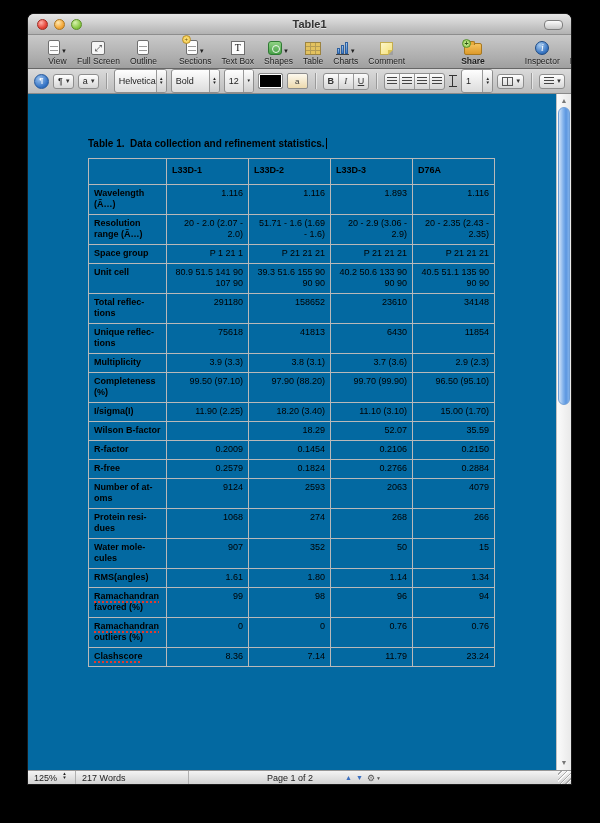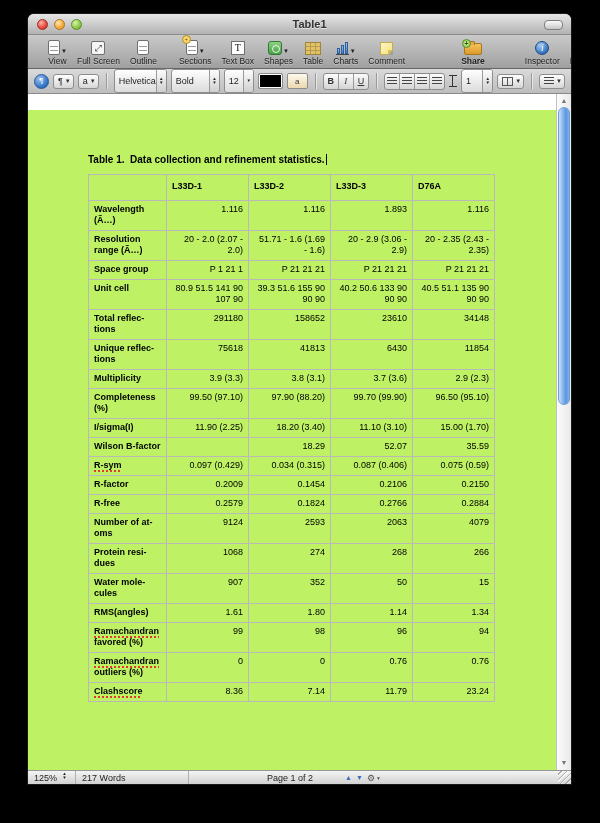--- a/index.html
+++ b/index.html
@@ -56,21 +56,21 @@
   .well.hl{width:20px;background:linear-gradient(#fdf9ee,#ecd9ae);display:flex;align-items:center;justify-content:center;font-size:8px;color:#333;box-shadow:none;}
   .seg{display:flex;height:15px;border:1px solid #8e8e8e;border-radius:3px;overflow:hidden;background:linear-gradient(#fcfcfc,#d4d4d4);}
   .seg .cell{width:15px;display:flex;align-items:center;justify-content:center;border-right:1px solid #9a9a9a;font-size:9px;color:#333;}
   .seg .cell:last-child{border-right:none;}
   .lines{width:10px;height:8px;background:repeating-linear-gradient(to bottom,#444 0 1px,transparent 1px 3px);}
   .lh-ic{width:8px;height:10px;border-top:1px solid #333;border-bottom:1px solid #333;background:linear-gradient(to right,transparent 3px,#333 3px,#333 4px,transparent 4px);}
   .colbox-ic{width:11px;height:9px;border:1px solid #555;box-sizing:border-box;background:linear-gradient(to right,transparent 4px,#555 4px,#555 5px,transparent 5px);}
 
   
   .docarea{flex:1;position:relative;background:#fff;overflow:hidden;}
-  .page{position:absolute;left:0;top:0;right:15px;bottom:0;background:#bef264;margin-top:16px;}
+  .page{position:absolute;left:0;top:0;right:15px;bottom:0;background:#0369a1;}
   .content{position:absolute;left:60px;top:44px;width:410px;}
   .doctitle{font-size:10px;font-weight:bold;color:#000;white-space:pre-wrap;margin-bottom:9px;}
   .caret{display:inline-block;width:1px;height:11px;background:#000;vertical-align:-2px;margin-left:1px;}
   table.stats{border-collapse:collapse;table-layout:fixed;width:407px;}
   table.stats col.c0{width:78px;}
   table.stats col.cd{width:82px;}
   table.stats th,table.stats td{border:1px solid #b9b9b9;font-size:9px;line-height:11px;padding:3px 5px 4px;vertical-align:top;box-sizing:border-box;}
   table.stats thead th{font-weight:bold;text-align:left;padding-top:6px;padding-bottom:8px;}
   table.stats th.rowlabel{font-weight:bold;text-align:left;}
   table.stats td.val{text-align:right;font-weight:normal;color:#000;}
@@ -358,27 +358,20 @@
                 <td class="val">15.00 (1.70)</td>
               </tr>
               <tr>
                 <th class="rowlabel"><span>Wilson B-factor</span></th>
                 <td class="val"></td>
                 <td class="val">18.29</td>
                 <td class="val">52.07</td>
                 <td class="val">35.59</td>
               </tr>
               <tr>
-                <th class="rowlabel"><span class="misspelled">R-sym</span></th>
-                <td class="val">0.097 (0.429)</td>
-                <td class="val">0.034 (0.315)</td>
-                <td class="val">0.087 (0.406)</td>
-                <td class="val">0.075 (0.59)</td>
-              </tr>
-              <tr>
                 <th class="rowlabel"><span>R-factor</span></th>
                 <td class="val">0.2009</td>
                 <td class="val">0.1454</td>
                 <td class="val">0.2106</td>
                 <td class="val">0.2150</td>
               </tr>
               <tr>
                 <th class="rowlabel"><span>R-free</span></th>
                 <td class="val">0.2579</td>
                 <td class="val">0.1824</td>

